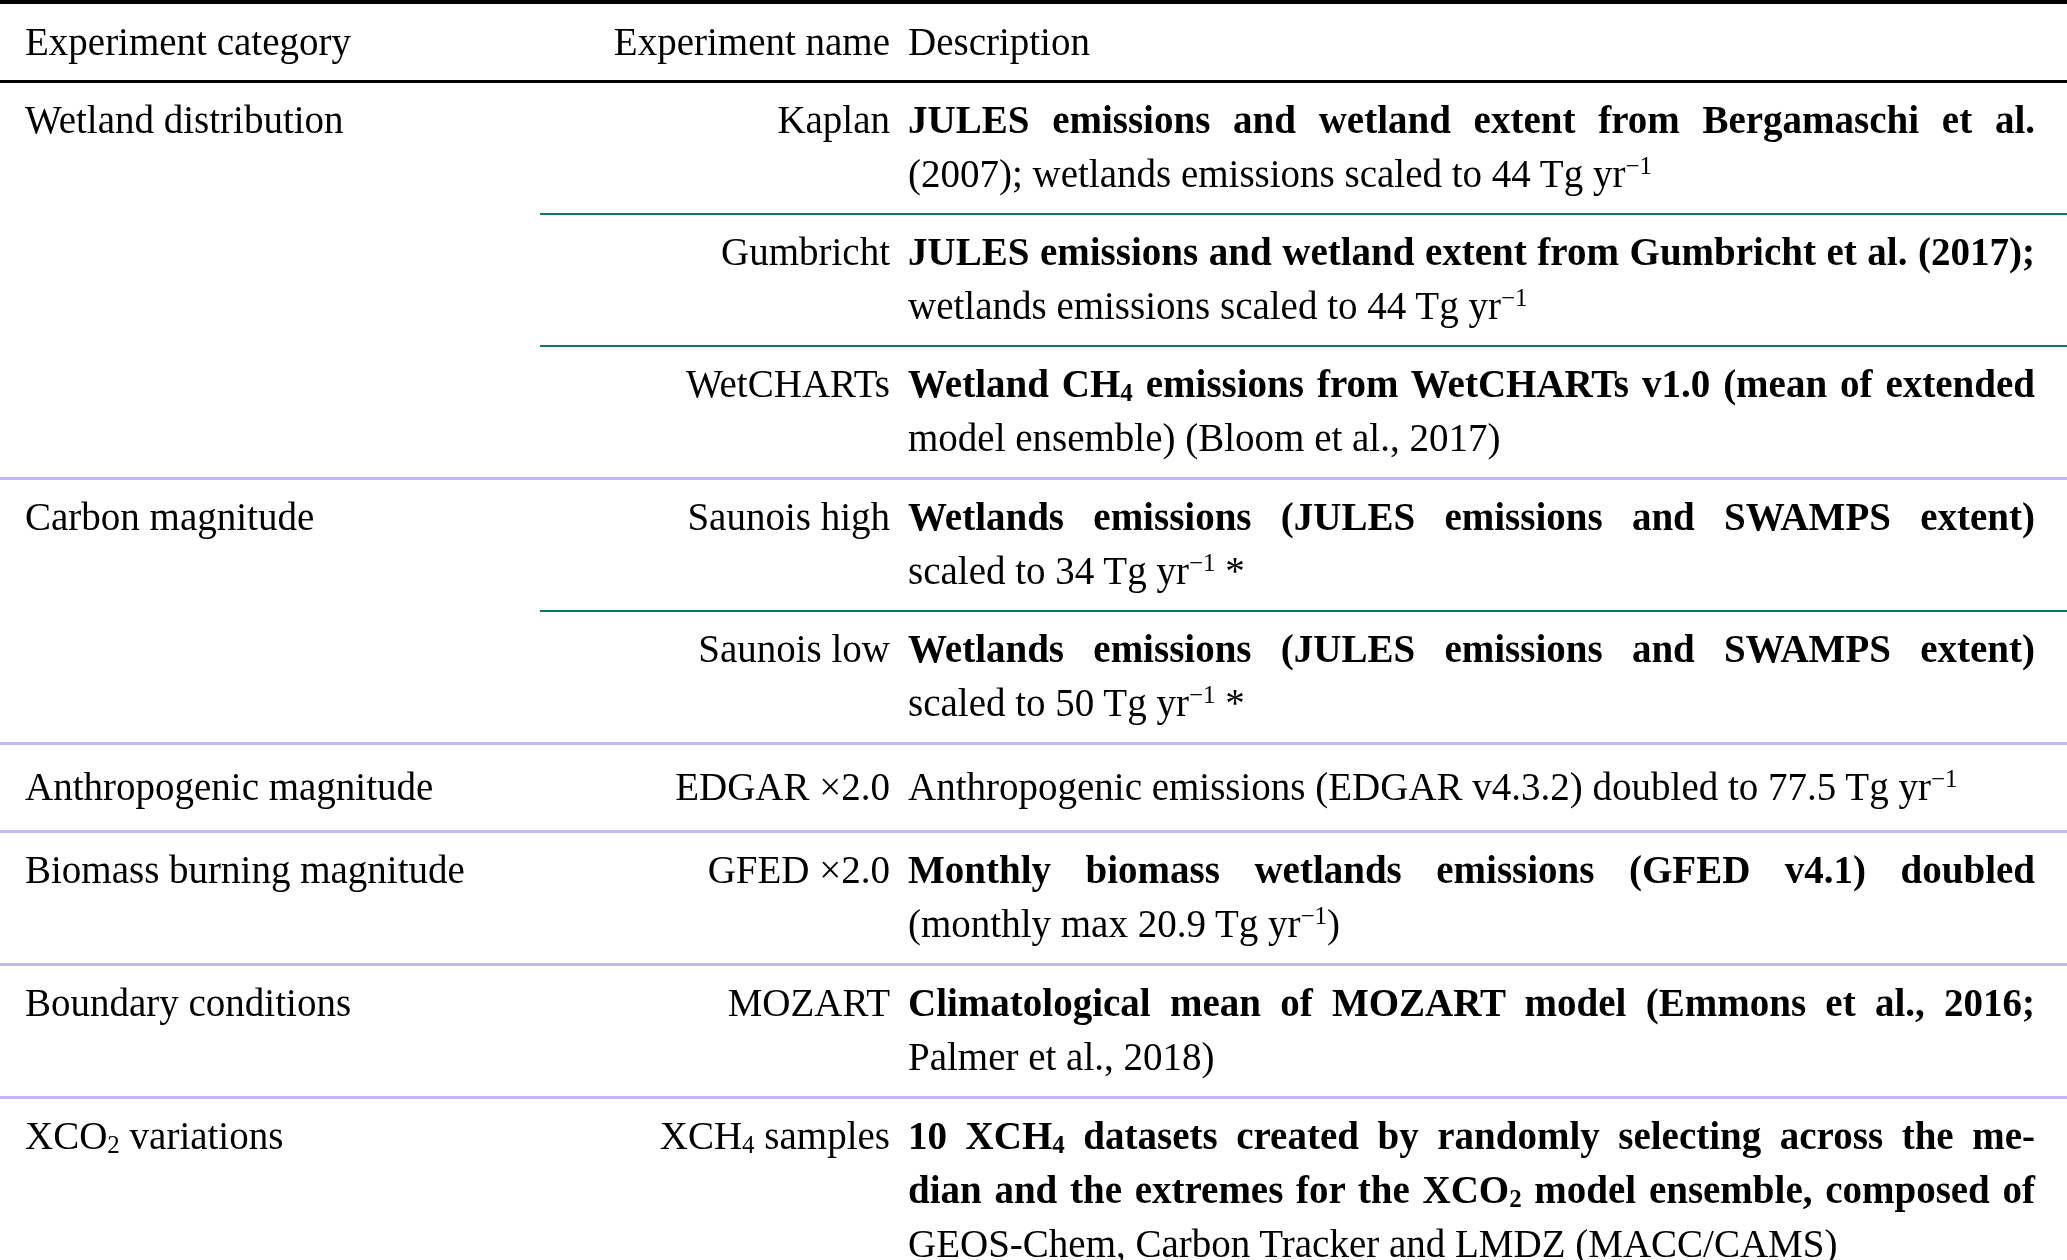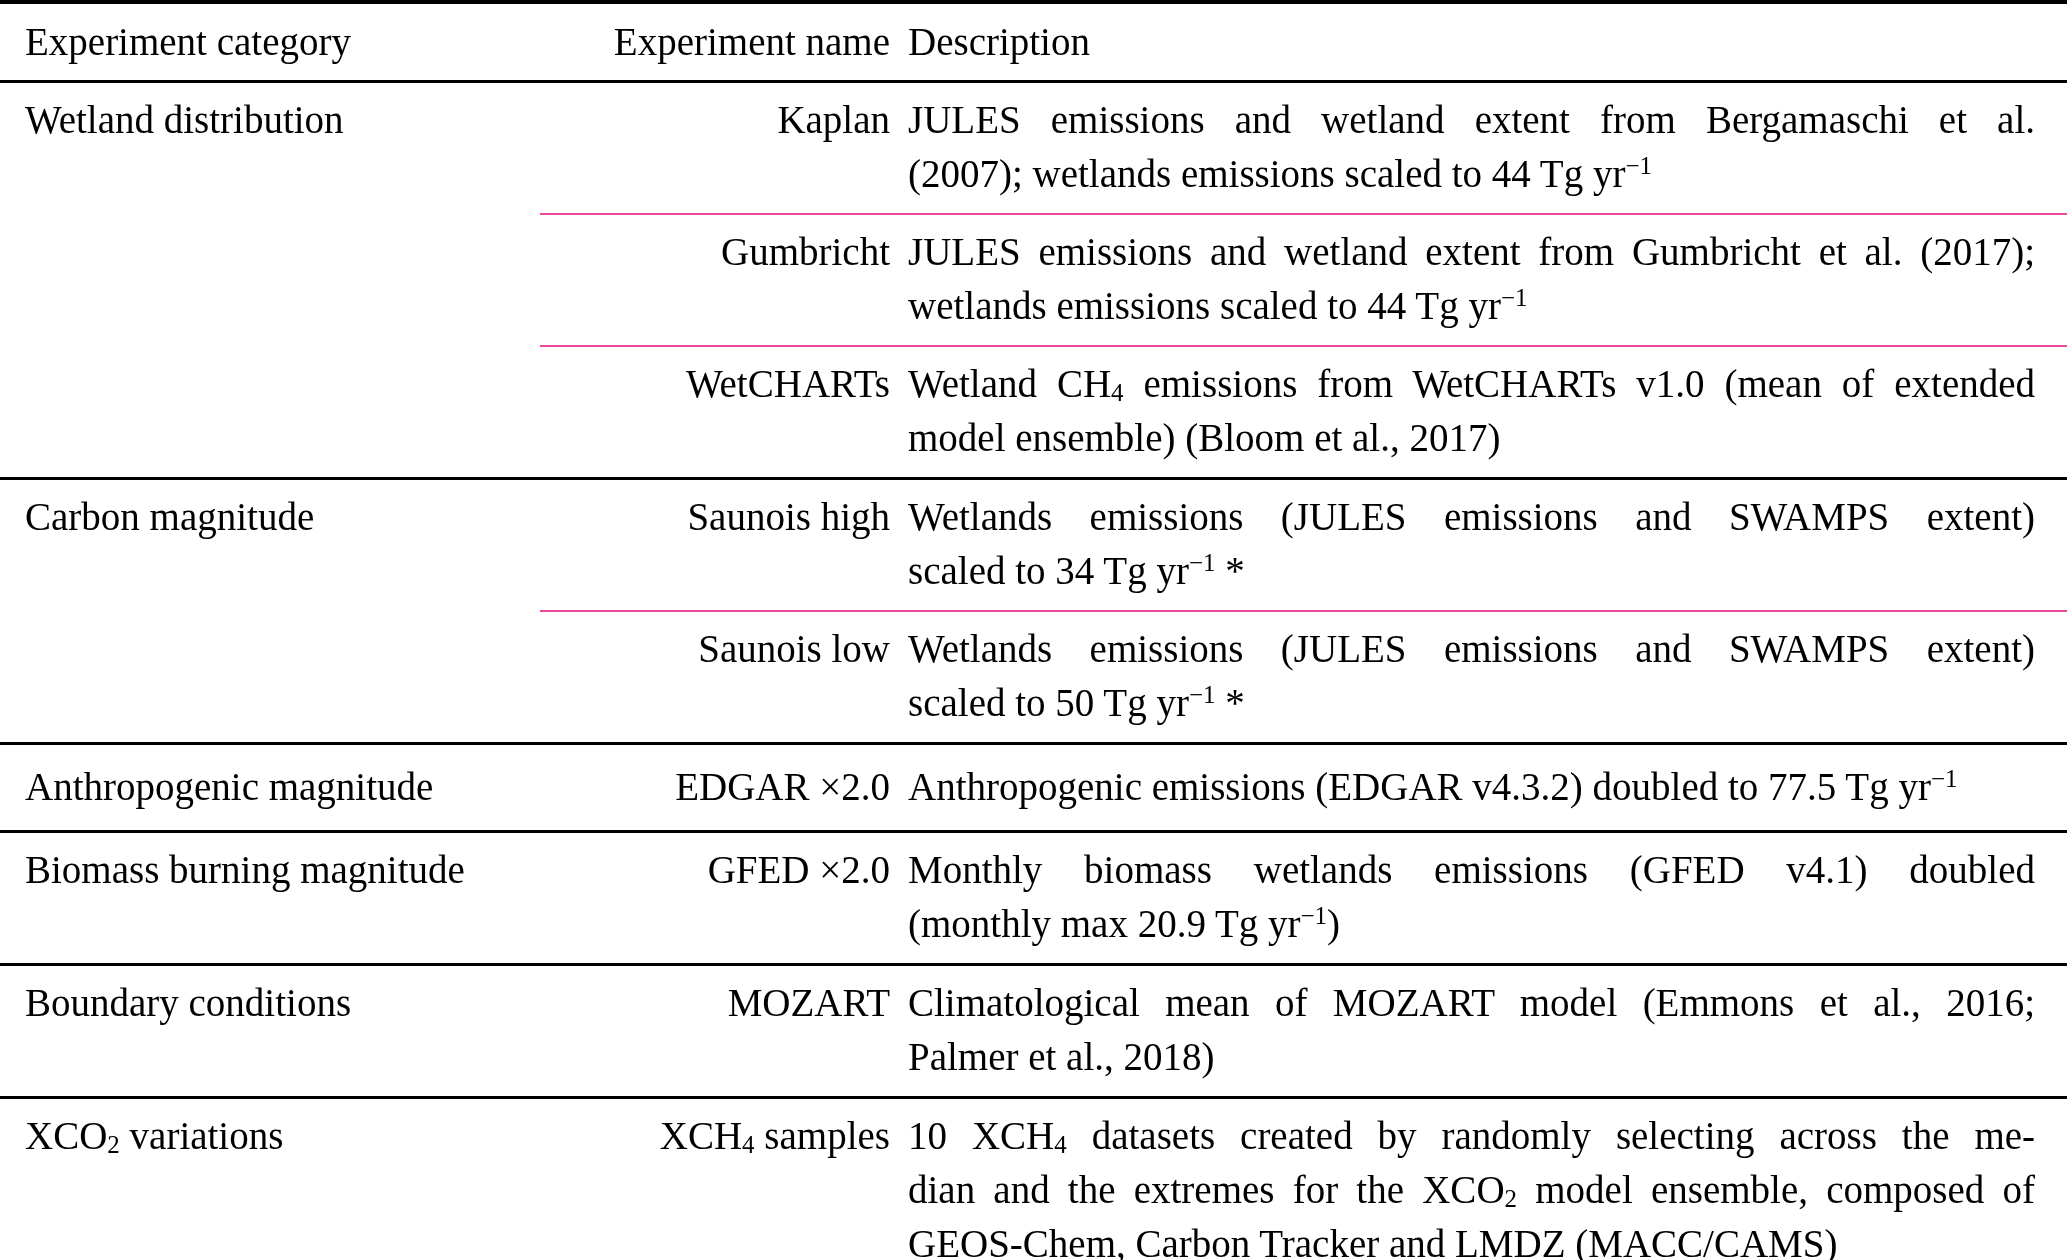--- a/index.html
+++ b/index.html
@@ -28,27 +28,28 @@
     padding: 10px 0 12px 0;
     overflow: visible;
   }
   thead th {
     border-bottom: 3px solid #000;
     padding: 11px 0;
   }
   .c-cat  { padding-left: 25px; }
   .c-name { padding-left: 18px; text-align: right; }
   .c-desc { padding-left: 18px; padding-right: 32px; }
-  tr.group-start td { border-top: 3px solid #000000; }
-  td.subrule { border-top: 2px solid #ec4899; }
+  tr.group-start td { border-top: 3px solid #c4b5fd; }
+  td.subrule { border-top: 2px solid #0f766e; }
   td.tall { padding-top: 15px; padding-bottom: 16px; }
   .dline { min-height: 54px; }
   .just {
     text-align: justify;
     text-align-last: justify;
+    font-weight: bold;
   }
   sub, sup {
     font-size: 64%;
     line-height: 0;
   }
   sup { vertical-align: 0.52em; }
   sub { vertical-align: -0.18em; }
 </style>
 </head>
 <body>

